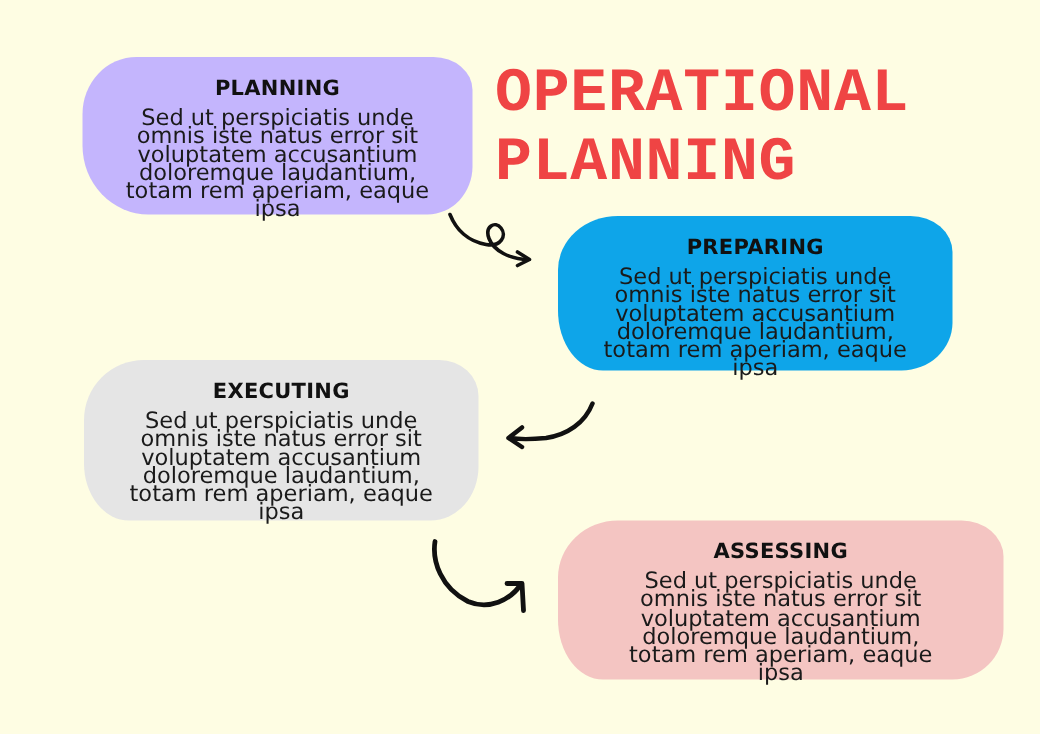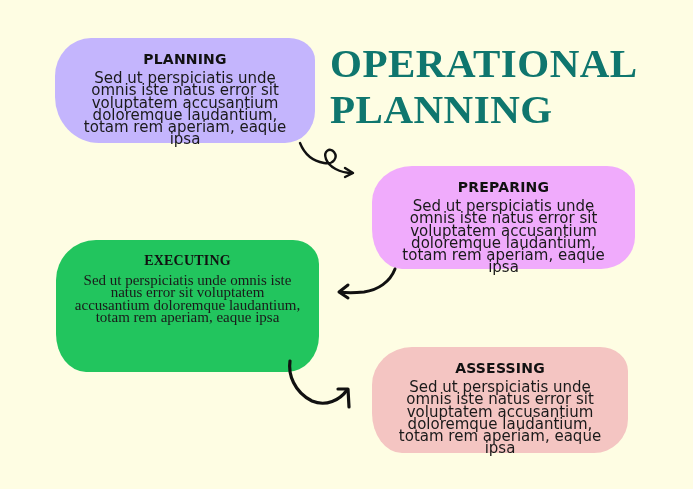--- a/index.html
+++ b/index.html
@@ -5,23 +5,23 @@
     html, body { margin: 0; padding: 0; }
     body {
       width: 693px; height: 489px; overflow: hidden;
       background: #fefde3;
       position: relative;
       font-family: "DejaVu Sans", sans-serif;
       color: #111111;
     }
     .title {
       position: absolute; left: 330px; top: 40px;
-      font-family: Liberation Serif, serif;
+      font-family: Liberation Mono, monospace;
       font-weight: 900; font-size: 41px; line-height: 46px;
-      letter-spacing: 0.5px; color: #0f766e;
+      letter-spacing: 0.5px; color: #ef4444;
       margin: 0;
     }
     .title span { display: block; }
     .card {
       position: absolute;
       box-sizing: border-box;
       text-align: center;
       padding-top: 12px;
     }
     .card h2 {
@@ -34,33 +34,32 @@
       width: 230px;
       font-size: 15px; line-height: 12.3px;
       color: #1a1a1a;
     }
     #card-planning {
       left: 55px; top: 38px; width: 260px; height: 105px;
       background: #c4b5fd;
       border-radius: 36px 26px 30px 44px / 38px 22px 32px 46px;
     }
     #card-preparing {
-      left: 372px; top: 166px; width: 263px; height: 103px;
-      background: #f0abfc;
+      left: 372px; top: 144px; width: 263px; height: 103px;
+      background: #0ea5e9;
       border-radius: 40px 28px 34px 30px / 36px 24px 32px 40px;
       text-align: center;
     }
     #card-executing {
-      left: 56px; top: 240px; width: 263px; height: 132px;
-      background: #22c55e;
+      left: 56px; top: 240px; width: 263px; height: 107px;
+      background: #e5e5e5;
       border-radius: 40px 26px 32px 30px / 40px 24px 36px 38px;
-      font-family: Liberation Serif, serif;
     }
     #card-assessing {
-      left: 372px; top: 347px; width: 256px; height: 106px;
+      left: 372px; top: 347px; width: 297px; height: 106px;
       background: #f4c5c2;
       border-radius: 40px 28px 34px 30px / 38px 24px 34px 40px;
       text-align: center;
     }
     svg.arrow { position: absolute; overflow: visible; }
   </style>
 </head>
 <body>
 
 <h1 class="title">

